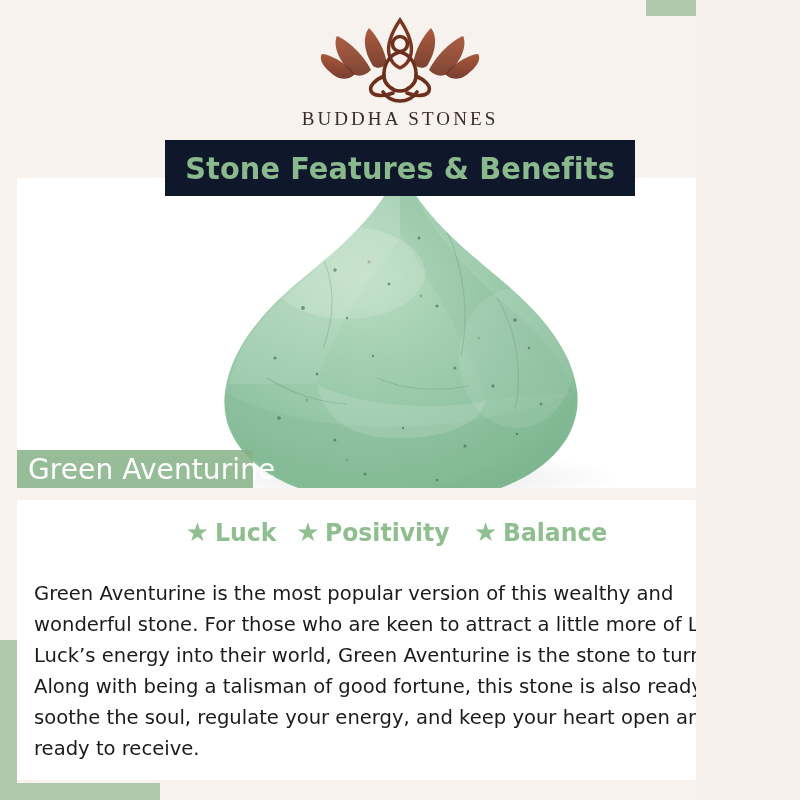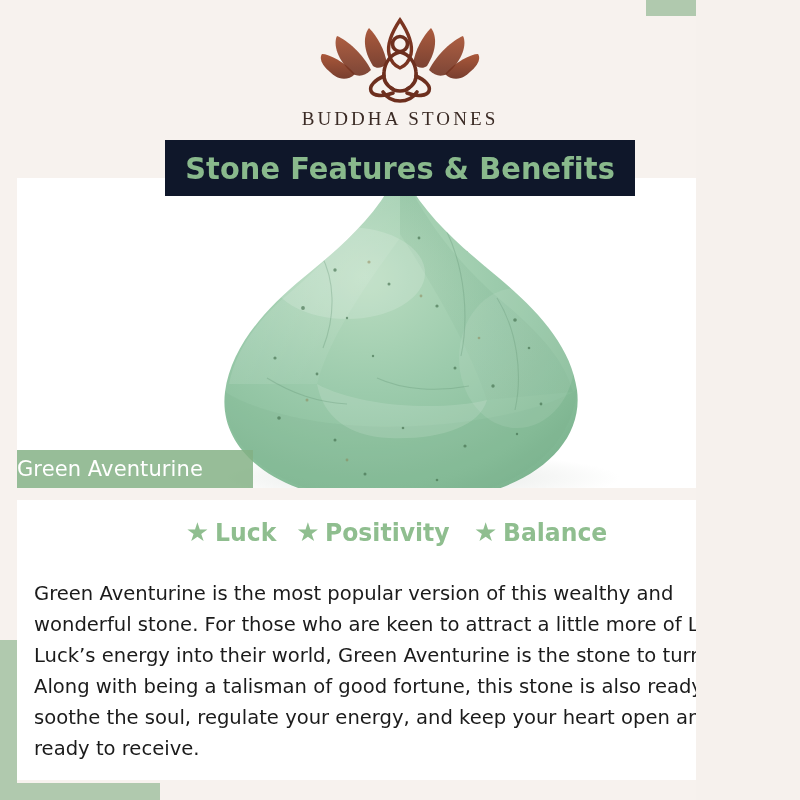--- a/index.html
+++ b/index.html
@@ -106,22 +106,23 @@
     top: 450px;
     left: 17px;
     width: 236px;
     height: 38px;
     background: rgba(131, 176, 132, 0.84);
     display: flex;
     align-items: center;
     z-index: 8;
   }
   .stone-name-text {
+    padding-left: 11px;
     font-family: "DejaVu Sans", sans-serif;
-    font-size: 21px;
+    font-size: 28px;
     color: #ffffff;
     white-space: nowrap;
     letter-spacing: 0.1px;
   }
 
   
   .content-card {
     position: absolute;
     top: 500px;
     left: 17px;

